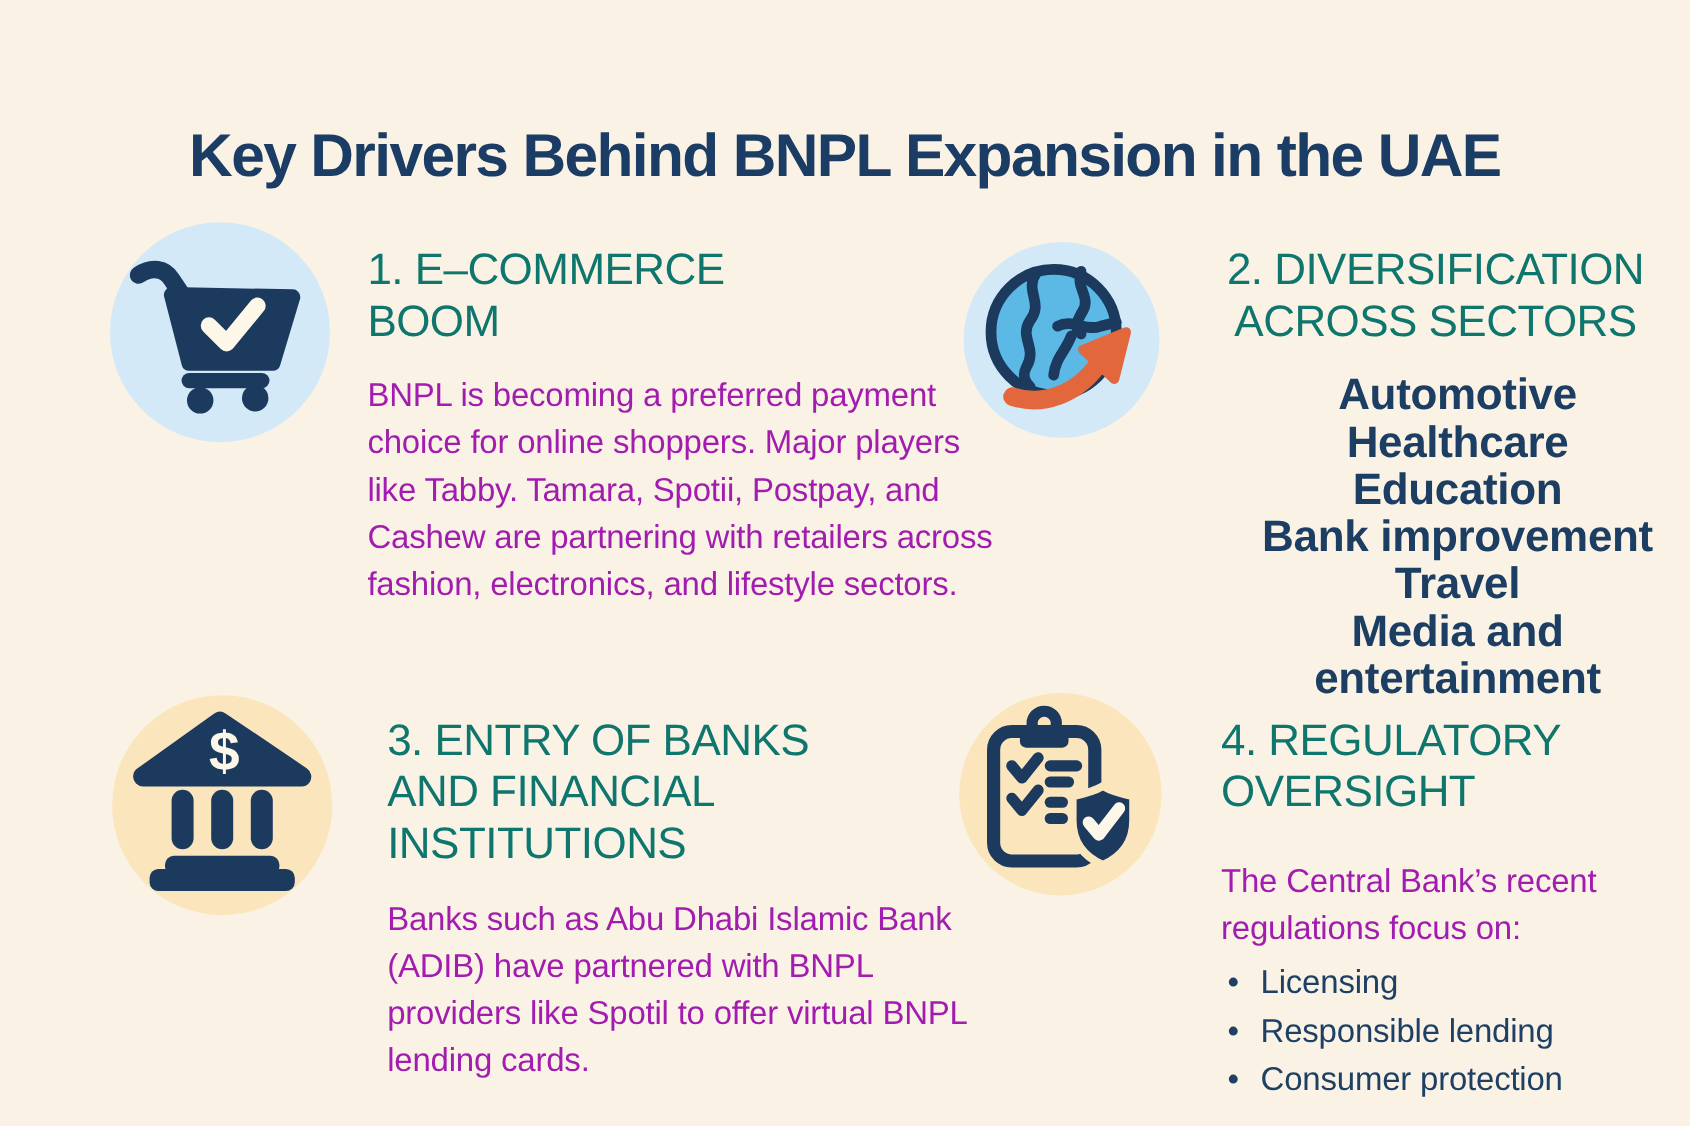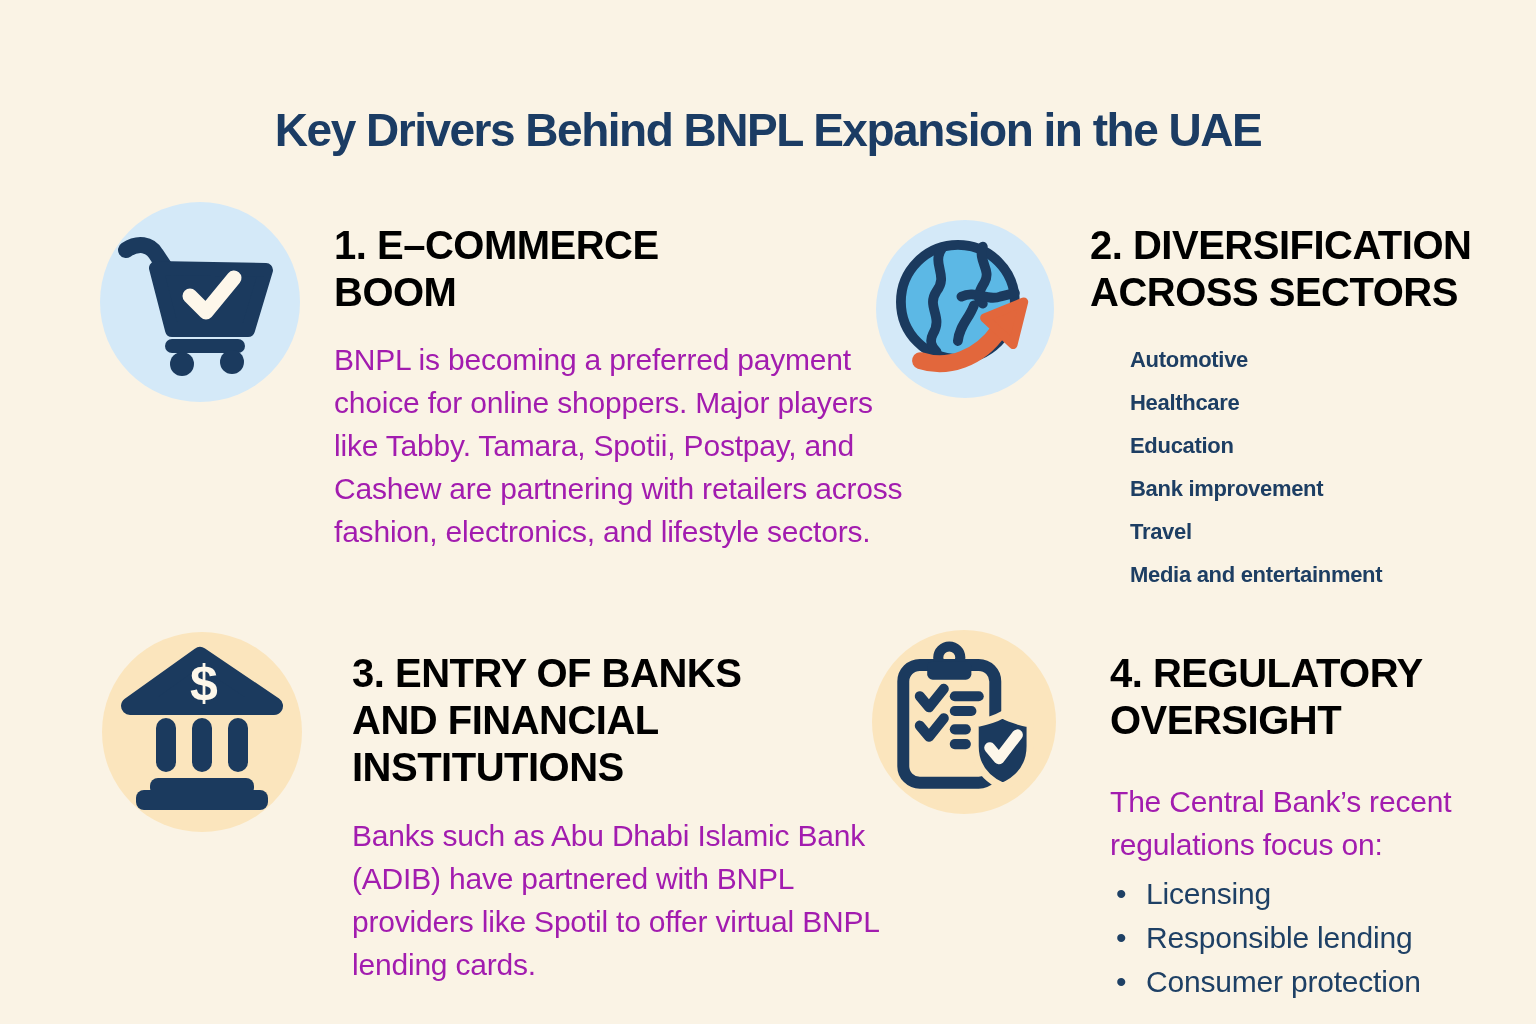--- a/index.html
+++ b/index.html
@@ -10,68 +10,68 @@
   .canvas{
     position:relative;
     width:1536px;height:1024px;
     background:#faf3e5;
     overflow:hidden;
   }
   .page-title{
     position:absolute;
     left:0;top:72px;width:1536px;
     text-align:center;
-    font-size:46px;
+    font-size:55px;
     font-weight:700;
     letter-spacing:-1.5px;
     color:#1b3c64;
   }
   .icon-circle{
     position:absolute;
     border-radius:50%;
     display:flex;align-items:center;justify-content:center;
   }
   .icon-circle svg{width:100%;height:100%;}
   .c1{left:100px;top:202px;width:200px;height:200px;}
   .c2{left:876px;top:220px;width:178px;height:178px;}
   .c3{left:102px;top:632px;width:200px;height:200px;}
   .c4{left:872px;top:630px;width:184px;height:184px;}
 
   .text-block{position:absolute;}
   .t1{left:334px;top:222px;width:585px;}
-  .t2{left:1090px;top:222px;width:430px;}
+  .t2{left:1090px;top:222px;width:430px;text-align:center;}
   .t3{left:336px;top:650px;width:560px;margin-left:16px;}
   .t4{left:1110px;top:650px;width:430px;}
 
   .section-heading{
     font-size:40px;
-    font-weight:700;
+    font-weight:400;
     line-height:1.18;
     letter-spacing:-0.5px;
-    color:#000000;
+    color:#0f766e;
     text-transform:uppercase;
     margin:0 0 22px 0;
   }
   .t1 .section-heading{max-width:430px;}
   .t3 .section-heading{max-width:450px;}
   .t4 .section-heading{max-width:370px;}
 
   .section-body{
     font-size:30px;
     line-height:43px;
     letter-spacing:-0.2px;
     color:#a21caf;
     margin:0;
   }
   .t3 .section-body{max-width:530px;}
   .t4 .section-body{max-width:400px;margin-top:36px;}
 
   .sector-list{margin:0;}
   .sector-item{
-    font-size:22px;
+    font-size:40px;
     line-height:43px;
     font-weight:700;
     letter-spacing:-0.3px;
     color:#1d3e63;
     margin-left:40px;
   }
   .bullet-list{margin:6px 0 0 0;}
   .bullet-item{
     font-size:30px;
     line-height:44px;

